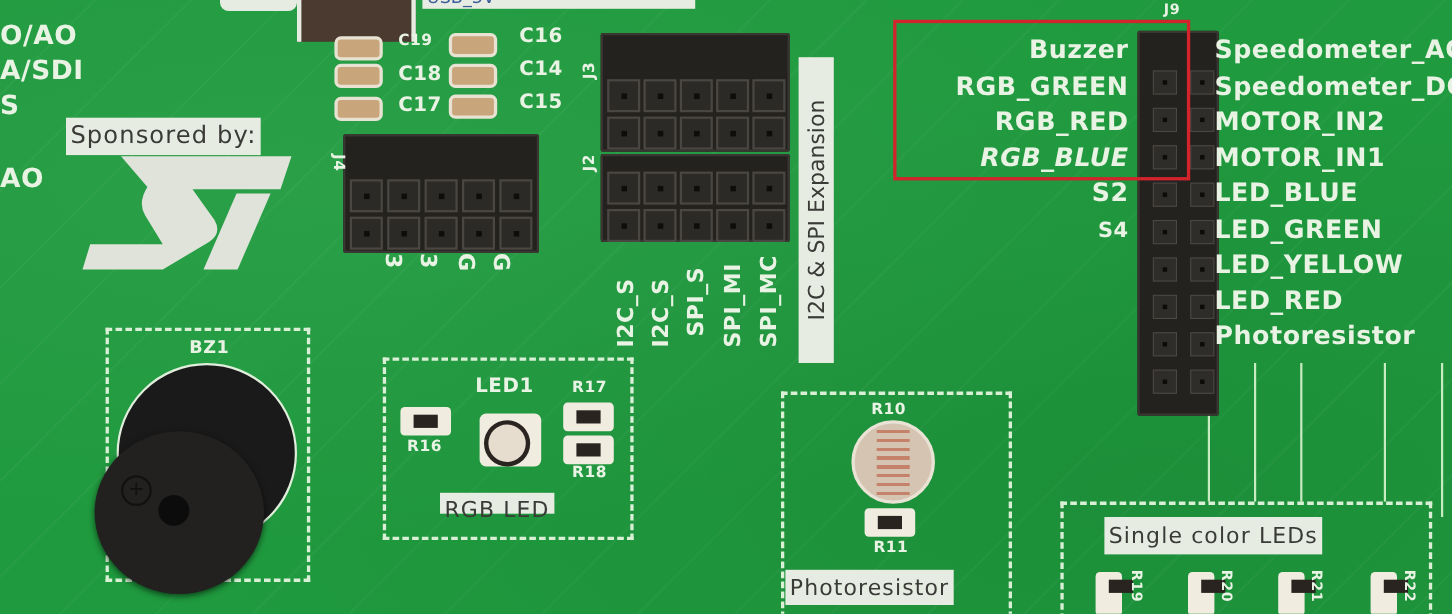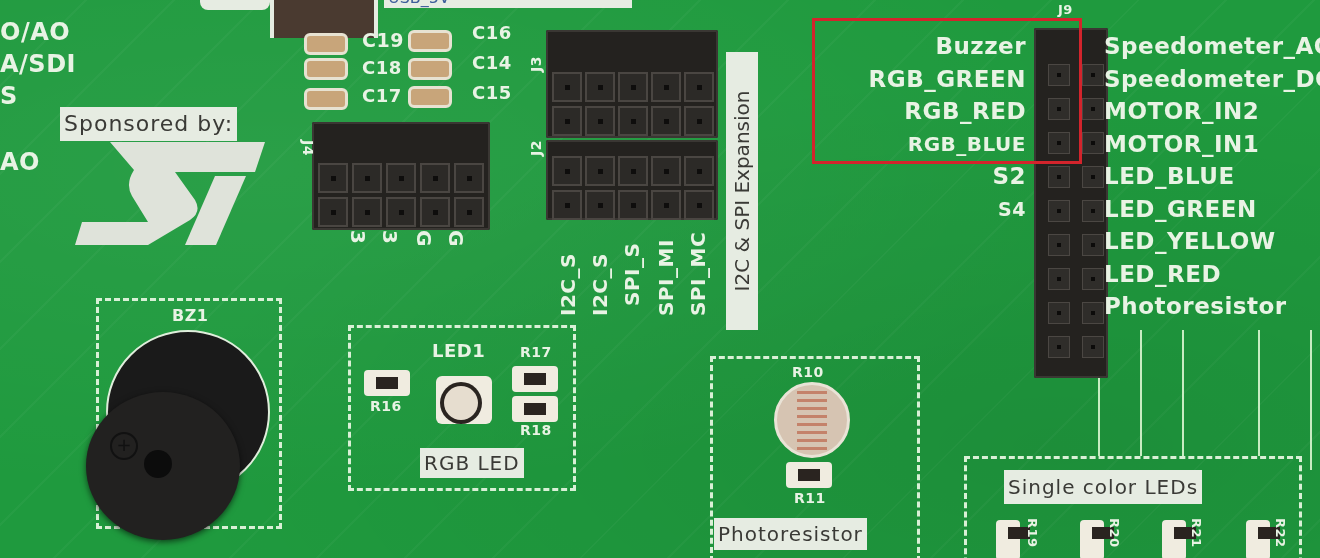--- a/index.html
+++ b/index.html
@@ -44,21 +44,21 @@
   <path d="M125 36 L150 36 L120 105 L98 105 Z" fill="#dfe3da" opacity="0"></path>
   <path d="M145 36 L176 36 L146 105 L115 105 Z" fill="#dfe3da"></path>
 </svg>
 
 <div class="cap" style="left:304px;top:33px;"></div>
 <div class="cap" style="left:304px;top:58px;"></div>
 <div class="cap" style="left:304px;top:88px;"></div>
 <div class="cap" style="left:408px;top:30px;"></div>
 <div class="cap" style="left:408px;top:58px;"></div>
 <div class="cap" style="left:408px;top:86px;"></div>
-<div class="silk" style="left:362px;top:29px;font-size:19px;">C19</div>
+<div class="silk" style="left:362px;top:29px;font-size:14px;">C19</div>
 <div class="silk" style="left:362px;top:57px;font-size:18px;">C18</div>
 <div class="silk" style="left:362px;top:85px;font-size:18px;">C17</div>
 <div class="silk" style="left:472px;top:22px;font-size:18px;">C16</div>
 <div class="silk" style="left:472px;top:52px;font-size:18px;">C14</div>
 <div class="silk" style="left:472px;top:82px;font-size:18px;">C15</div>
 
 <div class="header" style="left:312px;top:122px;width:178px;height:108px;"></div>
 <div class="pin" style="left:318px;top:163px;"></div>
 <div class="pin" style="left:352px;top:163px;"></div>
 <div class="pin" style="left:386px;top:163px;"></div>
@@ -118,21 +118,21 @@
 <div class="dash-box" style="left:348px;top:325px;width:222px;height:160px;"></div>
 <div class="silk" style="left:432px;top:340px;font-size:18px;">LED1</div>
 <div class="res" style="left:364px;top:370px;"></div>
 <div class="silk" style="left:370px;top:398px;font-size:14px;">R16</div>
 <div style="position:absolute;left:436px;top:376px;width:56px;height:48px;background:#f0ece0;border-radius:6px;"></div>
 <div style="position:absolute;left:444px;top:386px;width:34px;height:34px;background:#e6ddcf;border-radius:50%;box-shadow:0 0 0 4px #2a2420;"></div>
 <div class="silk" style="left:520px;top:344px;font-size:14px;">R17</div>
 <div class="res" style="left:512px;top:366px;"></div>
 <div class="res" style="left:512px;top:396px;"></div>
 <div class="silk" style="left:520px;top:422px;font-size:14px;">R18</div>
-<div class="label-plate" style="left:420px;top:448px;font-size:20px;height:30px;line-height:30px;letter-spacing:1px;">RGB LED</div>
+<div class="label-plate" style="left:400px;top:448px;font-size:20px;height:19px;line-height:30px;letter-spacing:1px;">RGB LED</div>
 
 <div class="dash-box" style="left:710px;top:356px;width:204px;height:200px;"></div>
 <div class="silk" style="left:792px;top:364px;font-size:14px;">R10</div>
 <div style="position:absolute;left:774px;top:382px;width:70px;height:70px;border-radius:50%;background:#d6c4b2;border:3px solid #e9e3d6;background-image:repeating-linear-gradient(0deg, #c4826a 0 3px, transparent 3px 8px);background-size:30px 60px;background-position:center;background-repeat:no-repeat;"></div>
 <div class="res" style="left:786px;top:462px;"></div>
 <div class="silk" style="left:794px;top:490px;font-size:14px;">R11</div>
 <div class="label-plate" style="left:714px;top:518px;font-size:20px;height:32px;line-height:32px;letter-spacing:1px;">Photoresistor</div>
 
 <div class="dash-box" style="left:964px;top:456px;width:332px;height:120px;"></div>
 <div class="label-plate" style="left:1004px;top:470px;font-size:20px;height:34px;line-height:34px;letter-spacing:1px;">Single color LEDs</div>
@@ -171,21 +171,21 @@
   <div class="j9-pin" style="left:0;top:238px;"></div>
     <div class="j9-pin" style="left:34px;top:238px;"></div>
   <div class="j9-pin" style="left:0;top:272px;"></div>
     <div class="j9-pin" style="left:34px;top:272px;"></div>
 </div>
 
 <div style="position:absolute;right:294px;top:30px;text-align:right;">
   <div class="silk" style="position:static;font-size:23px;line-height:32.5px;">Buzzer</div>
   <div class="silk" style="position:static;font-size:23px;line-height:32.5px;">RGB_GREEN</div>
   <div class="silk" style="position:static;font-size:23px;line-height:32.5px;">RGB_RED</div>
-  <div class="silk" style="position:static;font-size:20px;line-height:32.5px;">RGB_BLUE</div>
+  <div class="silk" style="position:static;font-size:23px;line-height:32.5px;font-style:italic;">RGB_BLUE</div>
   <div class="silk" style="position:static;font-size:23px;line-height:32.5px;">S2</div>
   <div class="silk" style="position:static;font-size:19px;line-height:32.5px;">S4</div>
 </div>
 
 <div style="position:absolute;left:1104px;top:30px;">
   <div class="silk" style="position:static;font-size:23px;line-height:32.5px;">Speedometer_AO</div>
   <div class="silk" style="position:static;font-size:23px;line-height:32.5px;">Speedometer_DO</div>
   <div class="silk" style="position:static;font-size:23px;line-height:32.5px;">MOTOR_IN2</div>
   <div class="silk" style="position:static;font-size:23px;line-height:32.5px;">MOTOR_IN1</div>
   <div class="silk" style="position:static;font-size:23px;line-height:32.5px;">LED_BLUE</div>

